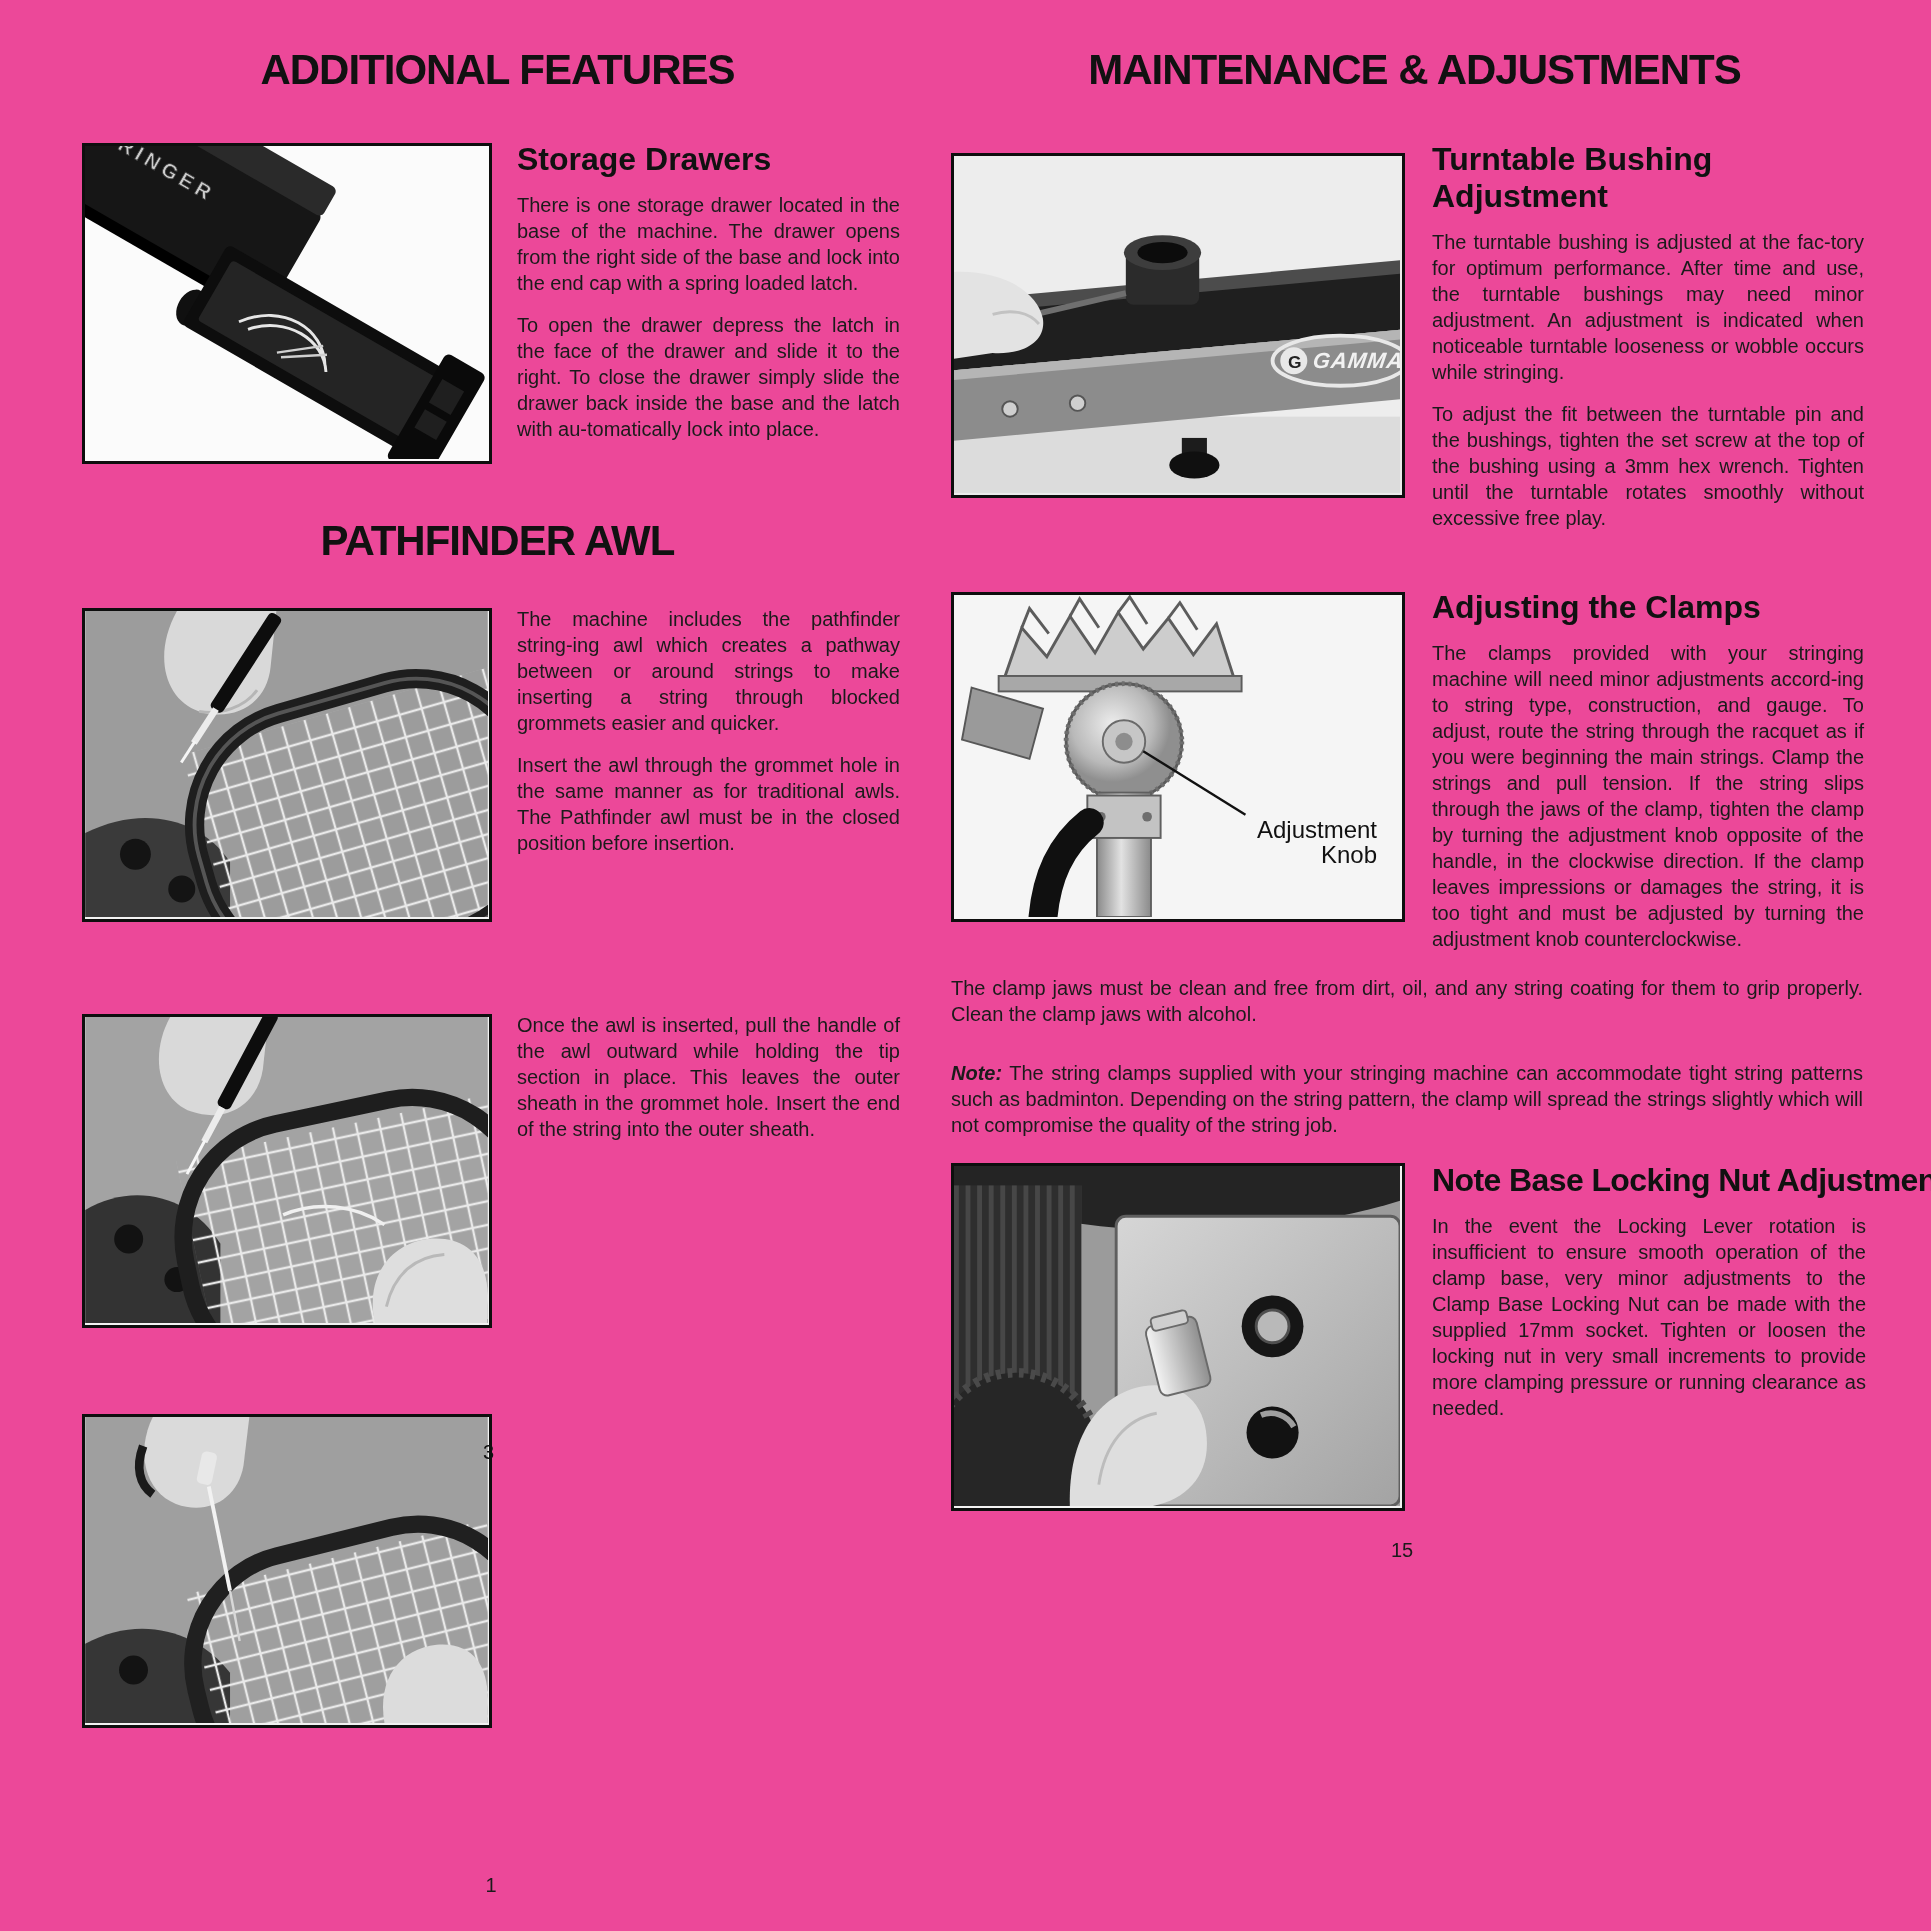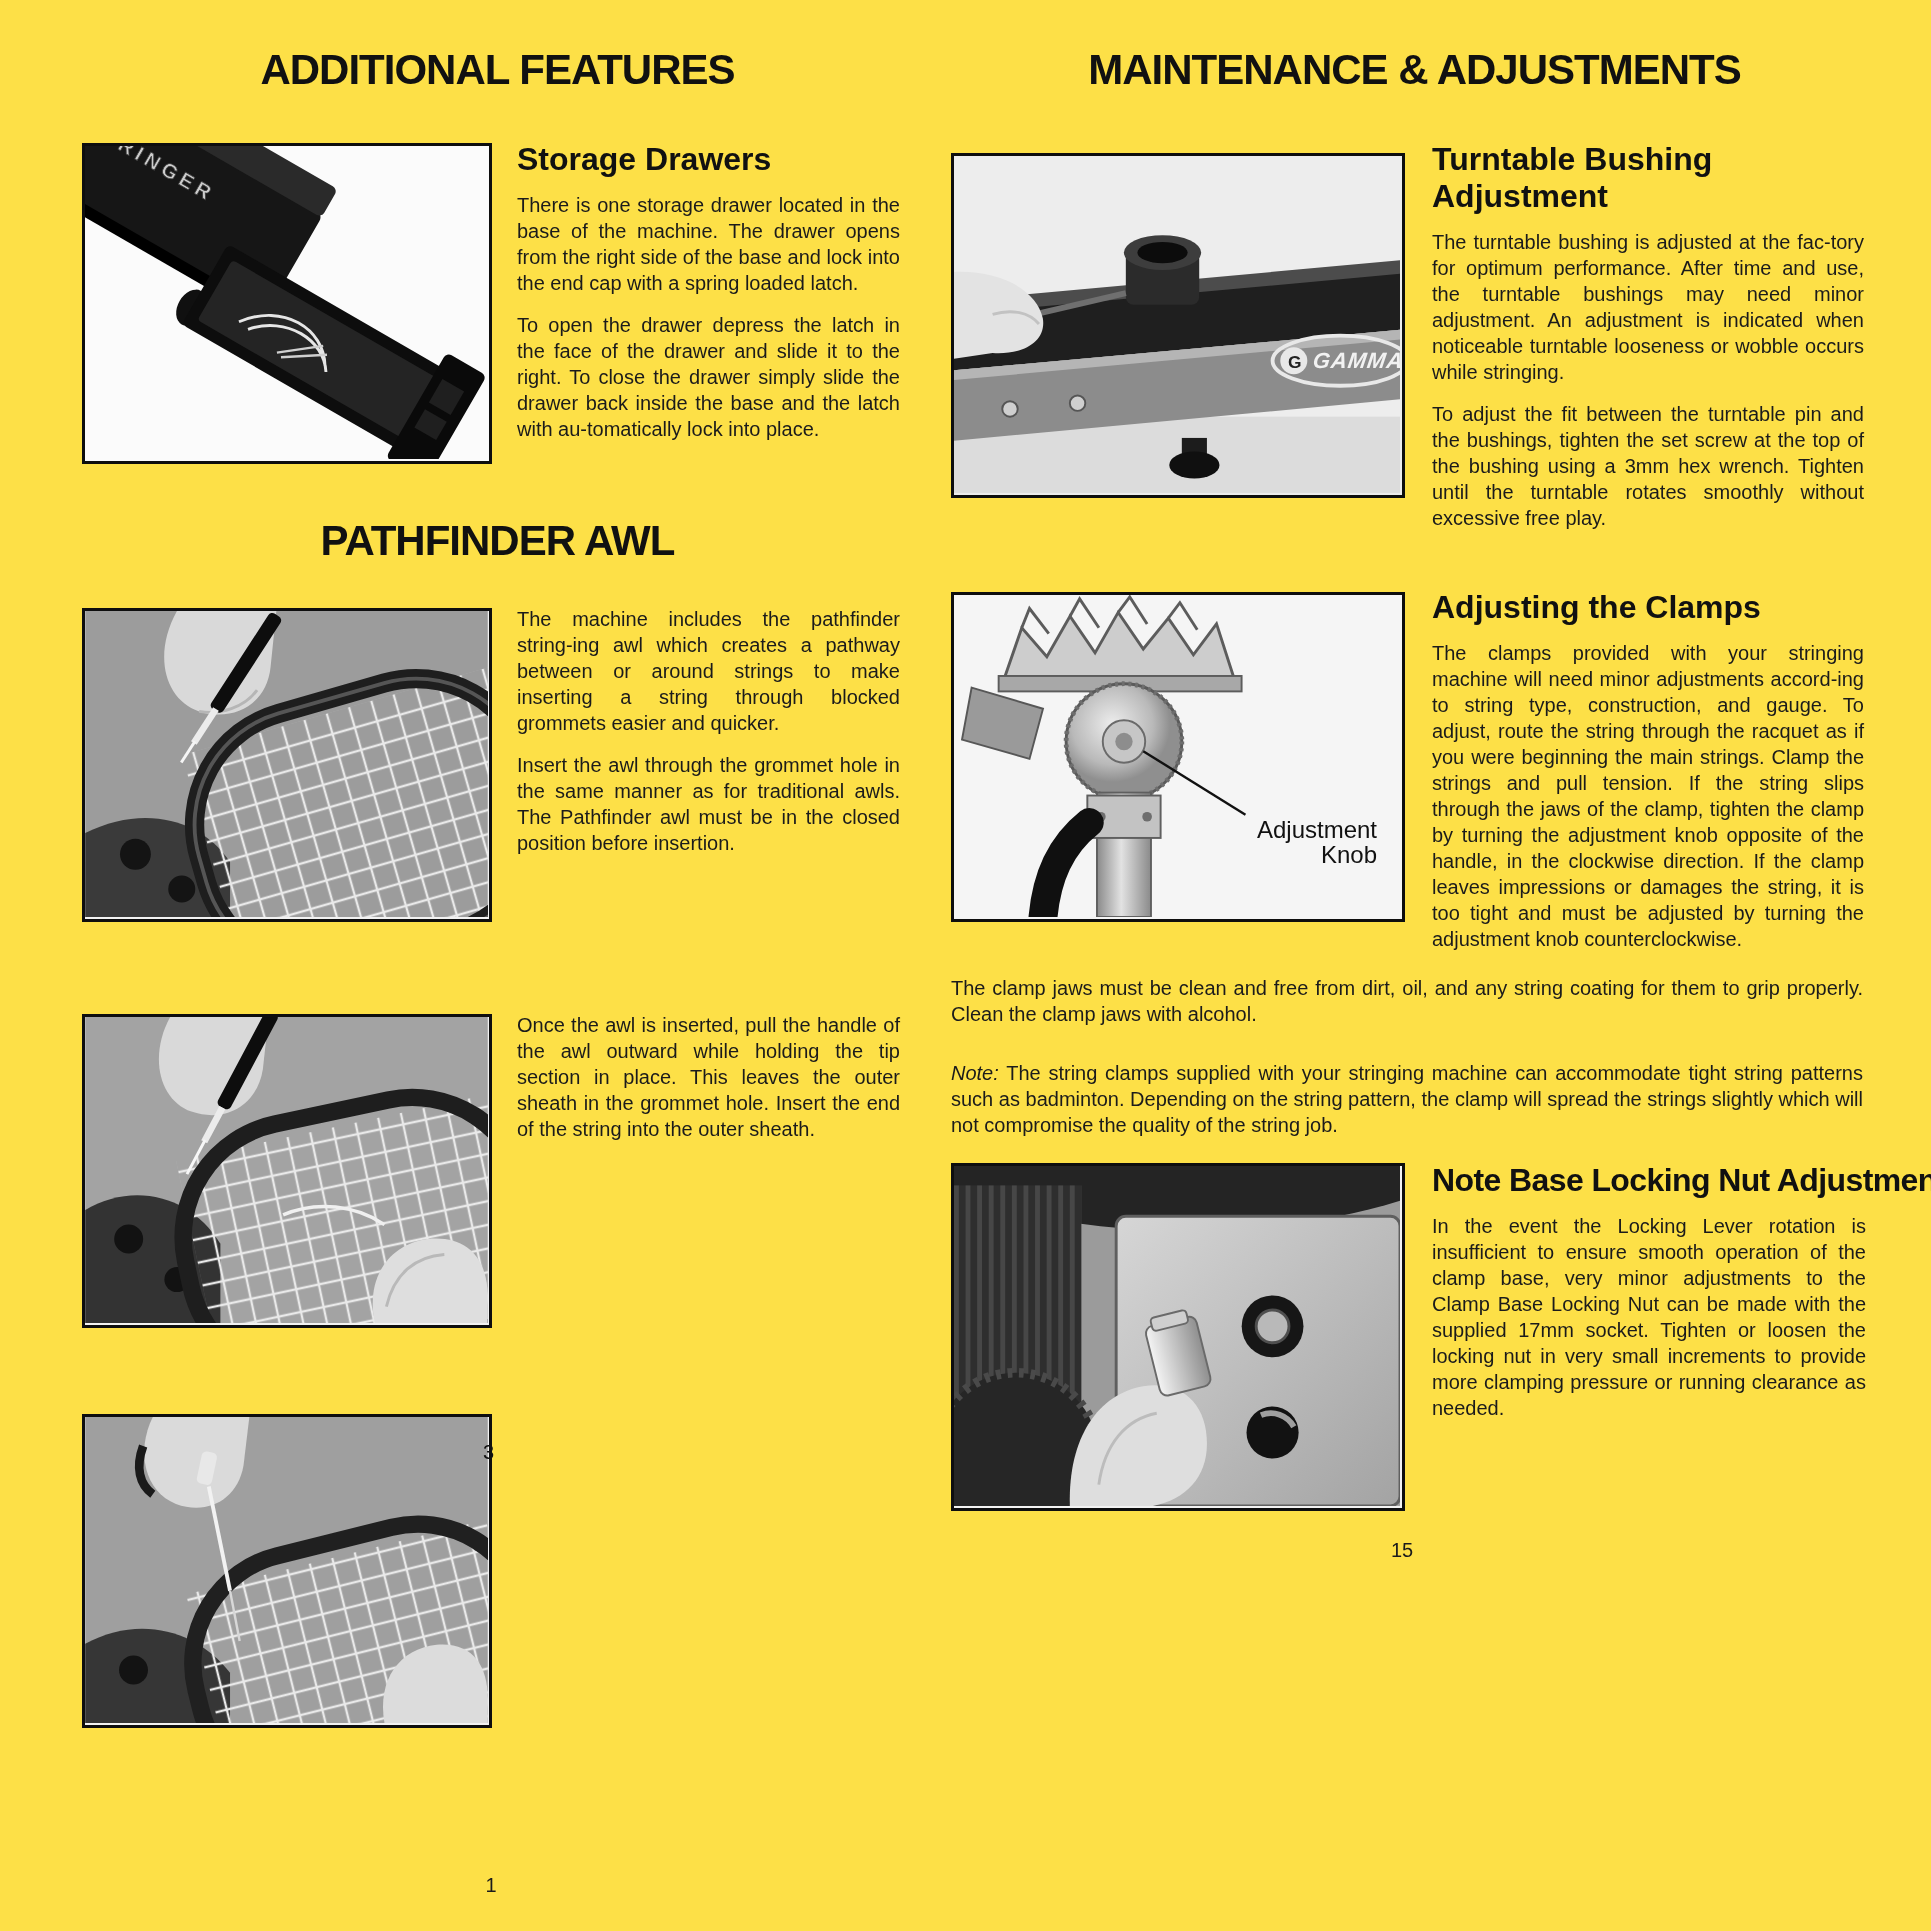--- a/index.html
+++ b/index.html
@@ -1,17 +1,17 @@
 <!DOCTYPE html>
 <html><head>
 <meta charset="utf-8">
 <style>
   html,body{margin:0;padding:0;background:#ffffff;}
   .page{
-    position:relative;width:1931px;height:1931px;background:#fde047;
+    position:relative;width:1931px;height:1931px;background:#ec4899;
     font-family:"Liberation Sans", sans-serif;color:#1b1b1b;overflow:hidden;
   }
   .abs{position:absolute;}
   .doc-title{
     font-weight:bold;font-size:42px;letter-spacing:-1px;text-align:center;
     color:#111;white-space:nowrap;
   }
   .h2{font-weight:bold;font-size:32px;margin:0 0 13.5px 0;color:#111;}
   .h2.tight{white-space:nowrap;letter-spacing:-0.6px;}
   .body-text{font-size:20px;line-height:26px;text-align:justify;margin:0 0 16.4px 0;}
@@ -242,21 +242,21 @@
     <div class="h2">Adjusting the Clamps</div>
     <p class="body-text">The clamps provided with your stringing machine will need minor adjustments accord-ing to string type, construction, and gauge. To adjust, route the string through the racquet as if you were beginning the main strings. Clamp the strings and pull tension. If the string slips through the jaws of the clamp, tighten the clamp by turning the adjustment knob opposite of the handle, in the clockwise direction. If the clamp leaves impressions or damages the string, it is too tight and must be adjusted by turning the adjustment knob counterclockwise.</p>
   </div>
 
   <div class="abs" style="left:951px;top:975px;width:912px;">
     <p class="body-text" style="margin:0;">The clamp jaws must be clean and free from dirt, oil, and any string coating for them to grip properly. Clean the clamp jaws with alcohol.</p>
   </div>
 
   <div class="abs" style="left:951px;top:1060px;width:912px;">
     <p class="body-text" style="margin:0;">
-      <span style="font-weight:normal;font-style:italic;">Note:</span><span> The string clamps supplied with your stringing machine can accommodate tight string patterns such as badminton. Depending on the string pattern, the clamp will spread the strings slightly which will not compromise the quality of the string job.</span>
+      <span style="font-weight:bold;font-style:italic;">Note:</span><span> The string clamps supplied with your stringing machine can accommodate tight string patterns such as badminton. Depending on the string pattern, the clamp will spread the strings slightly which will not compromise the quality of the string job.</span>
     </p>
   </div>
 
   <div class="photo" style="left:951px;top:1163px;width:454px;height:348px;">
     <svg width="446" height="340" viewBox="0 0 462 352">
       <defs>
         <linearGradient id="panel" x1="0" y1="0" x2="1" y2="1">
           <stop offset="0%" stop-color="#d6d6d6"></stop>
           <stop offset="100%" stop-color="#a3a3a3"></stop>
         </linearGradient>

